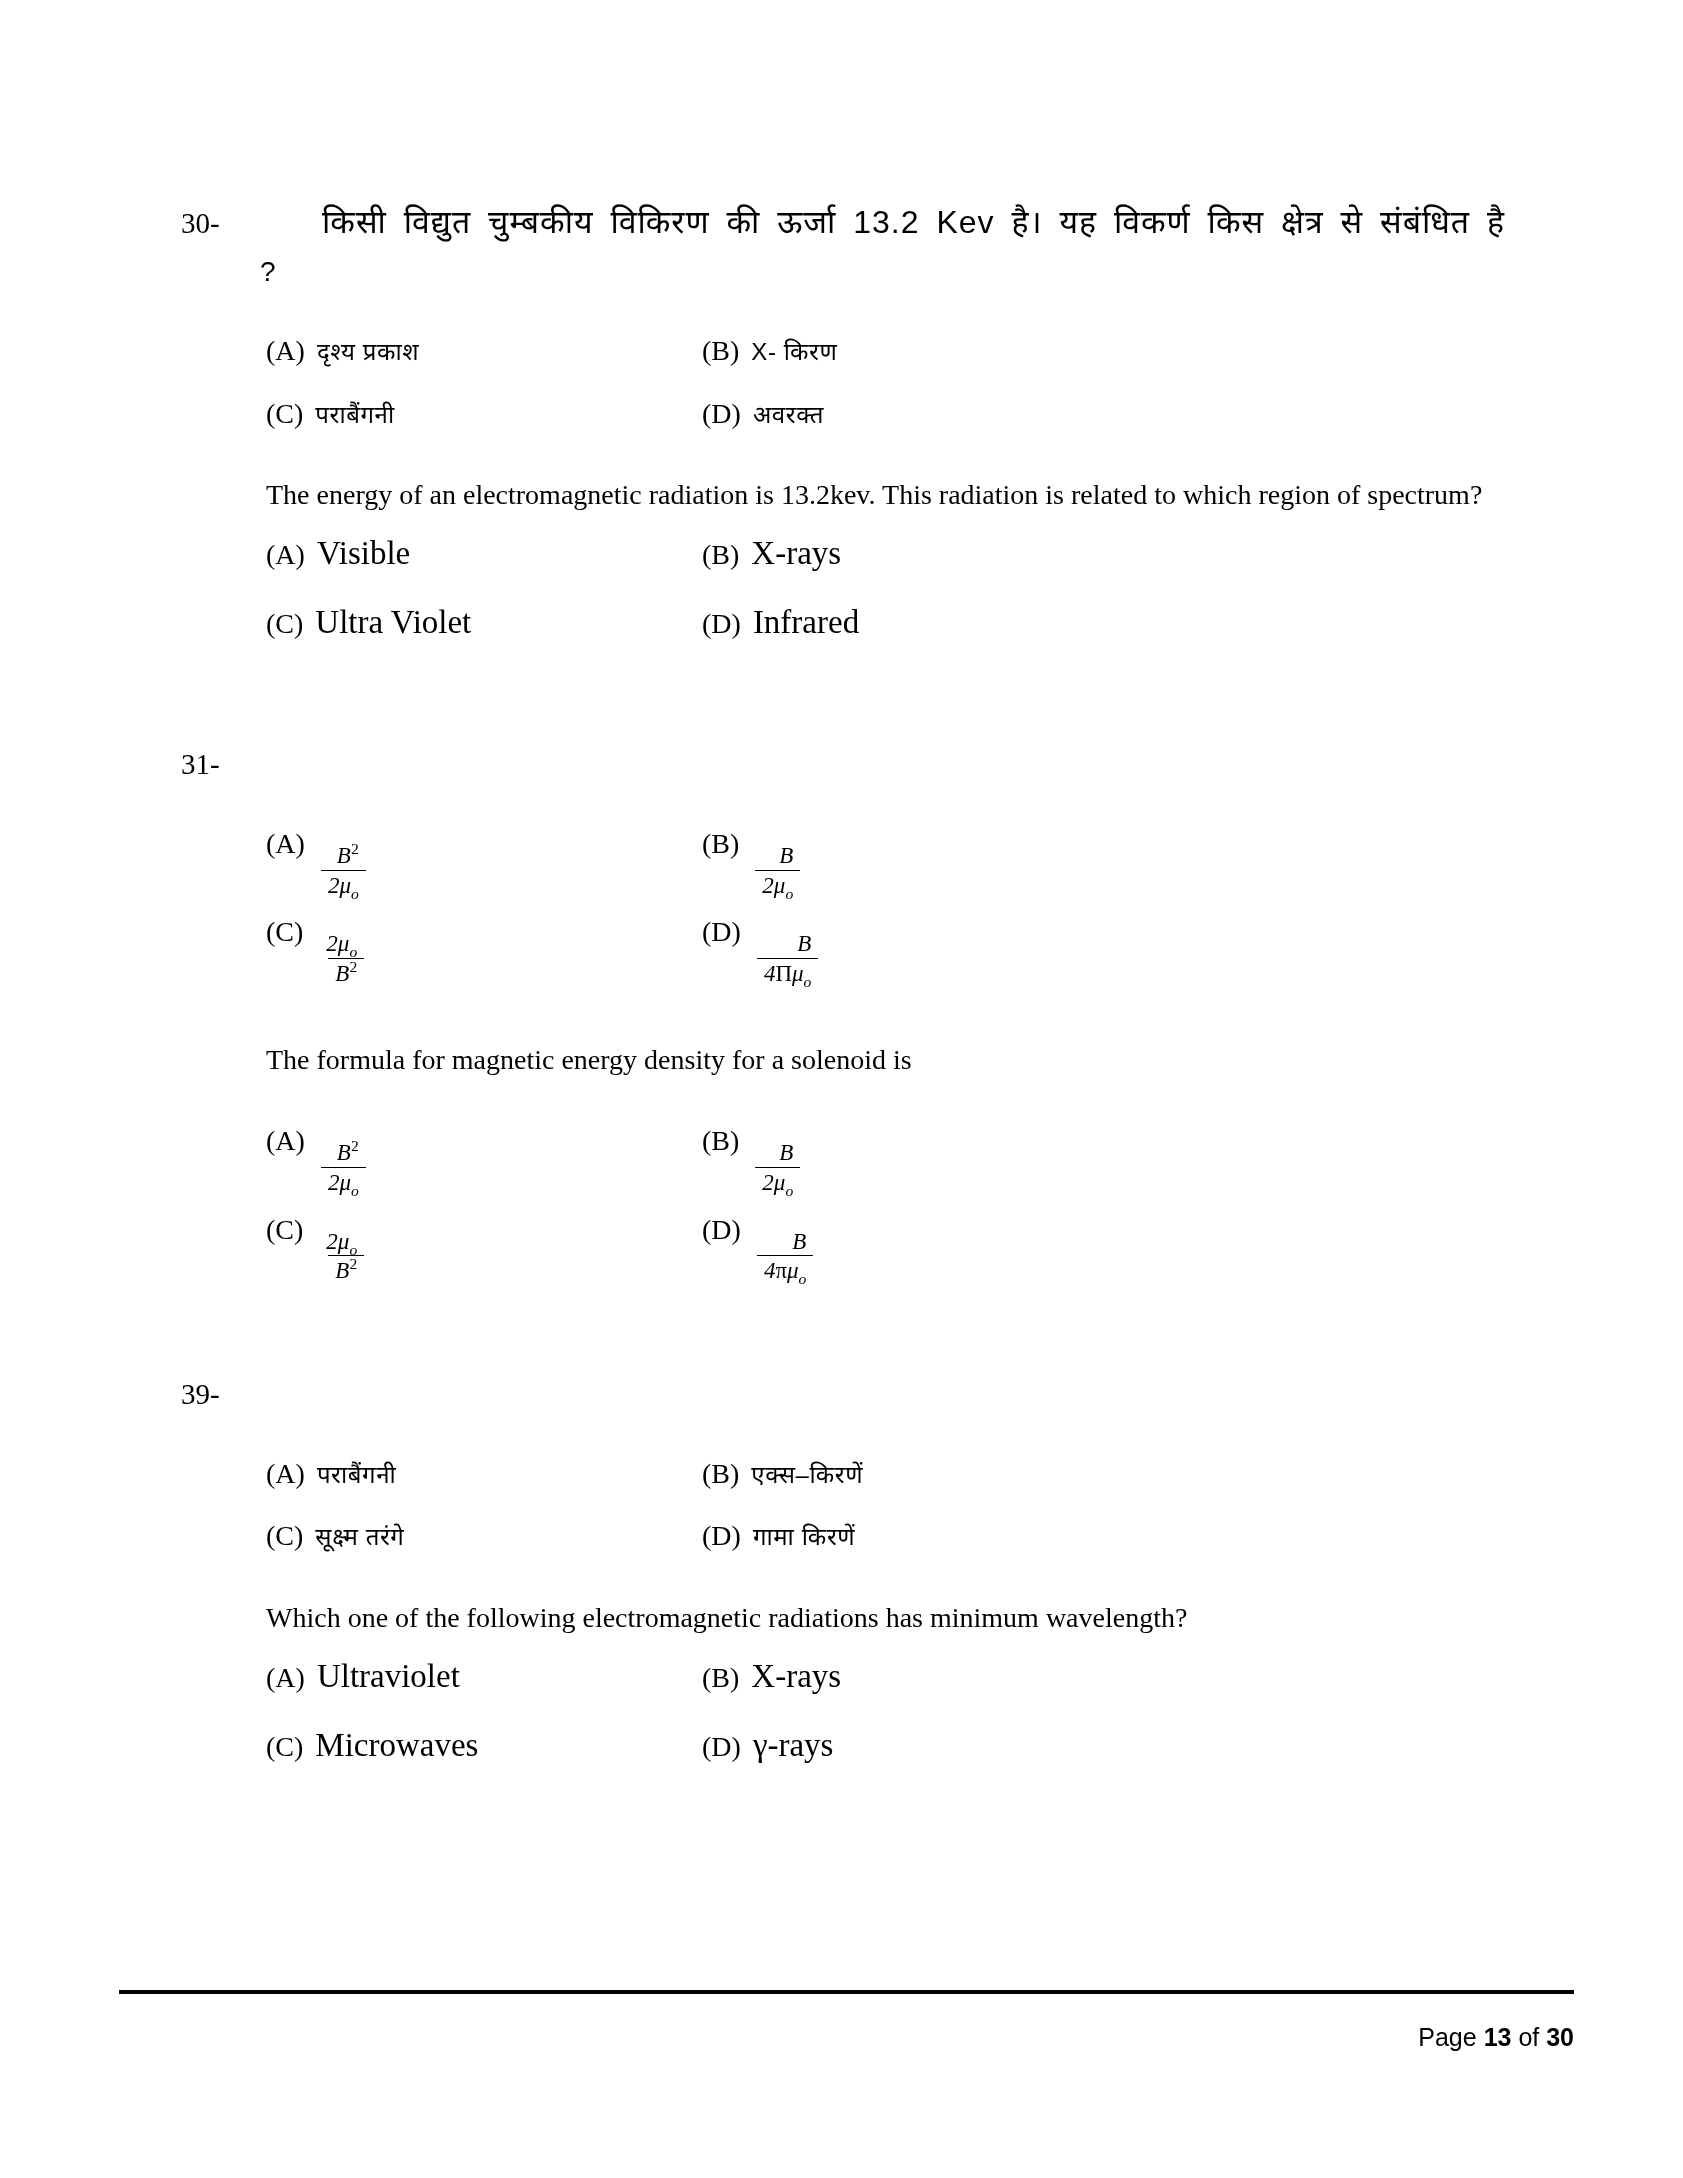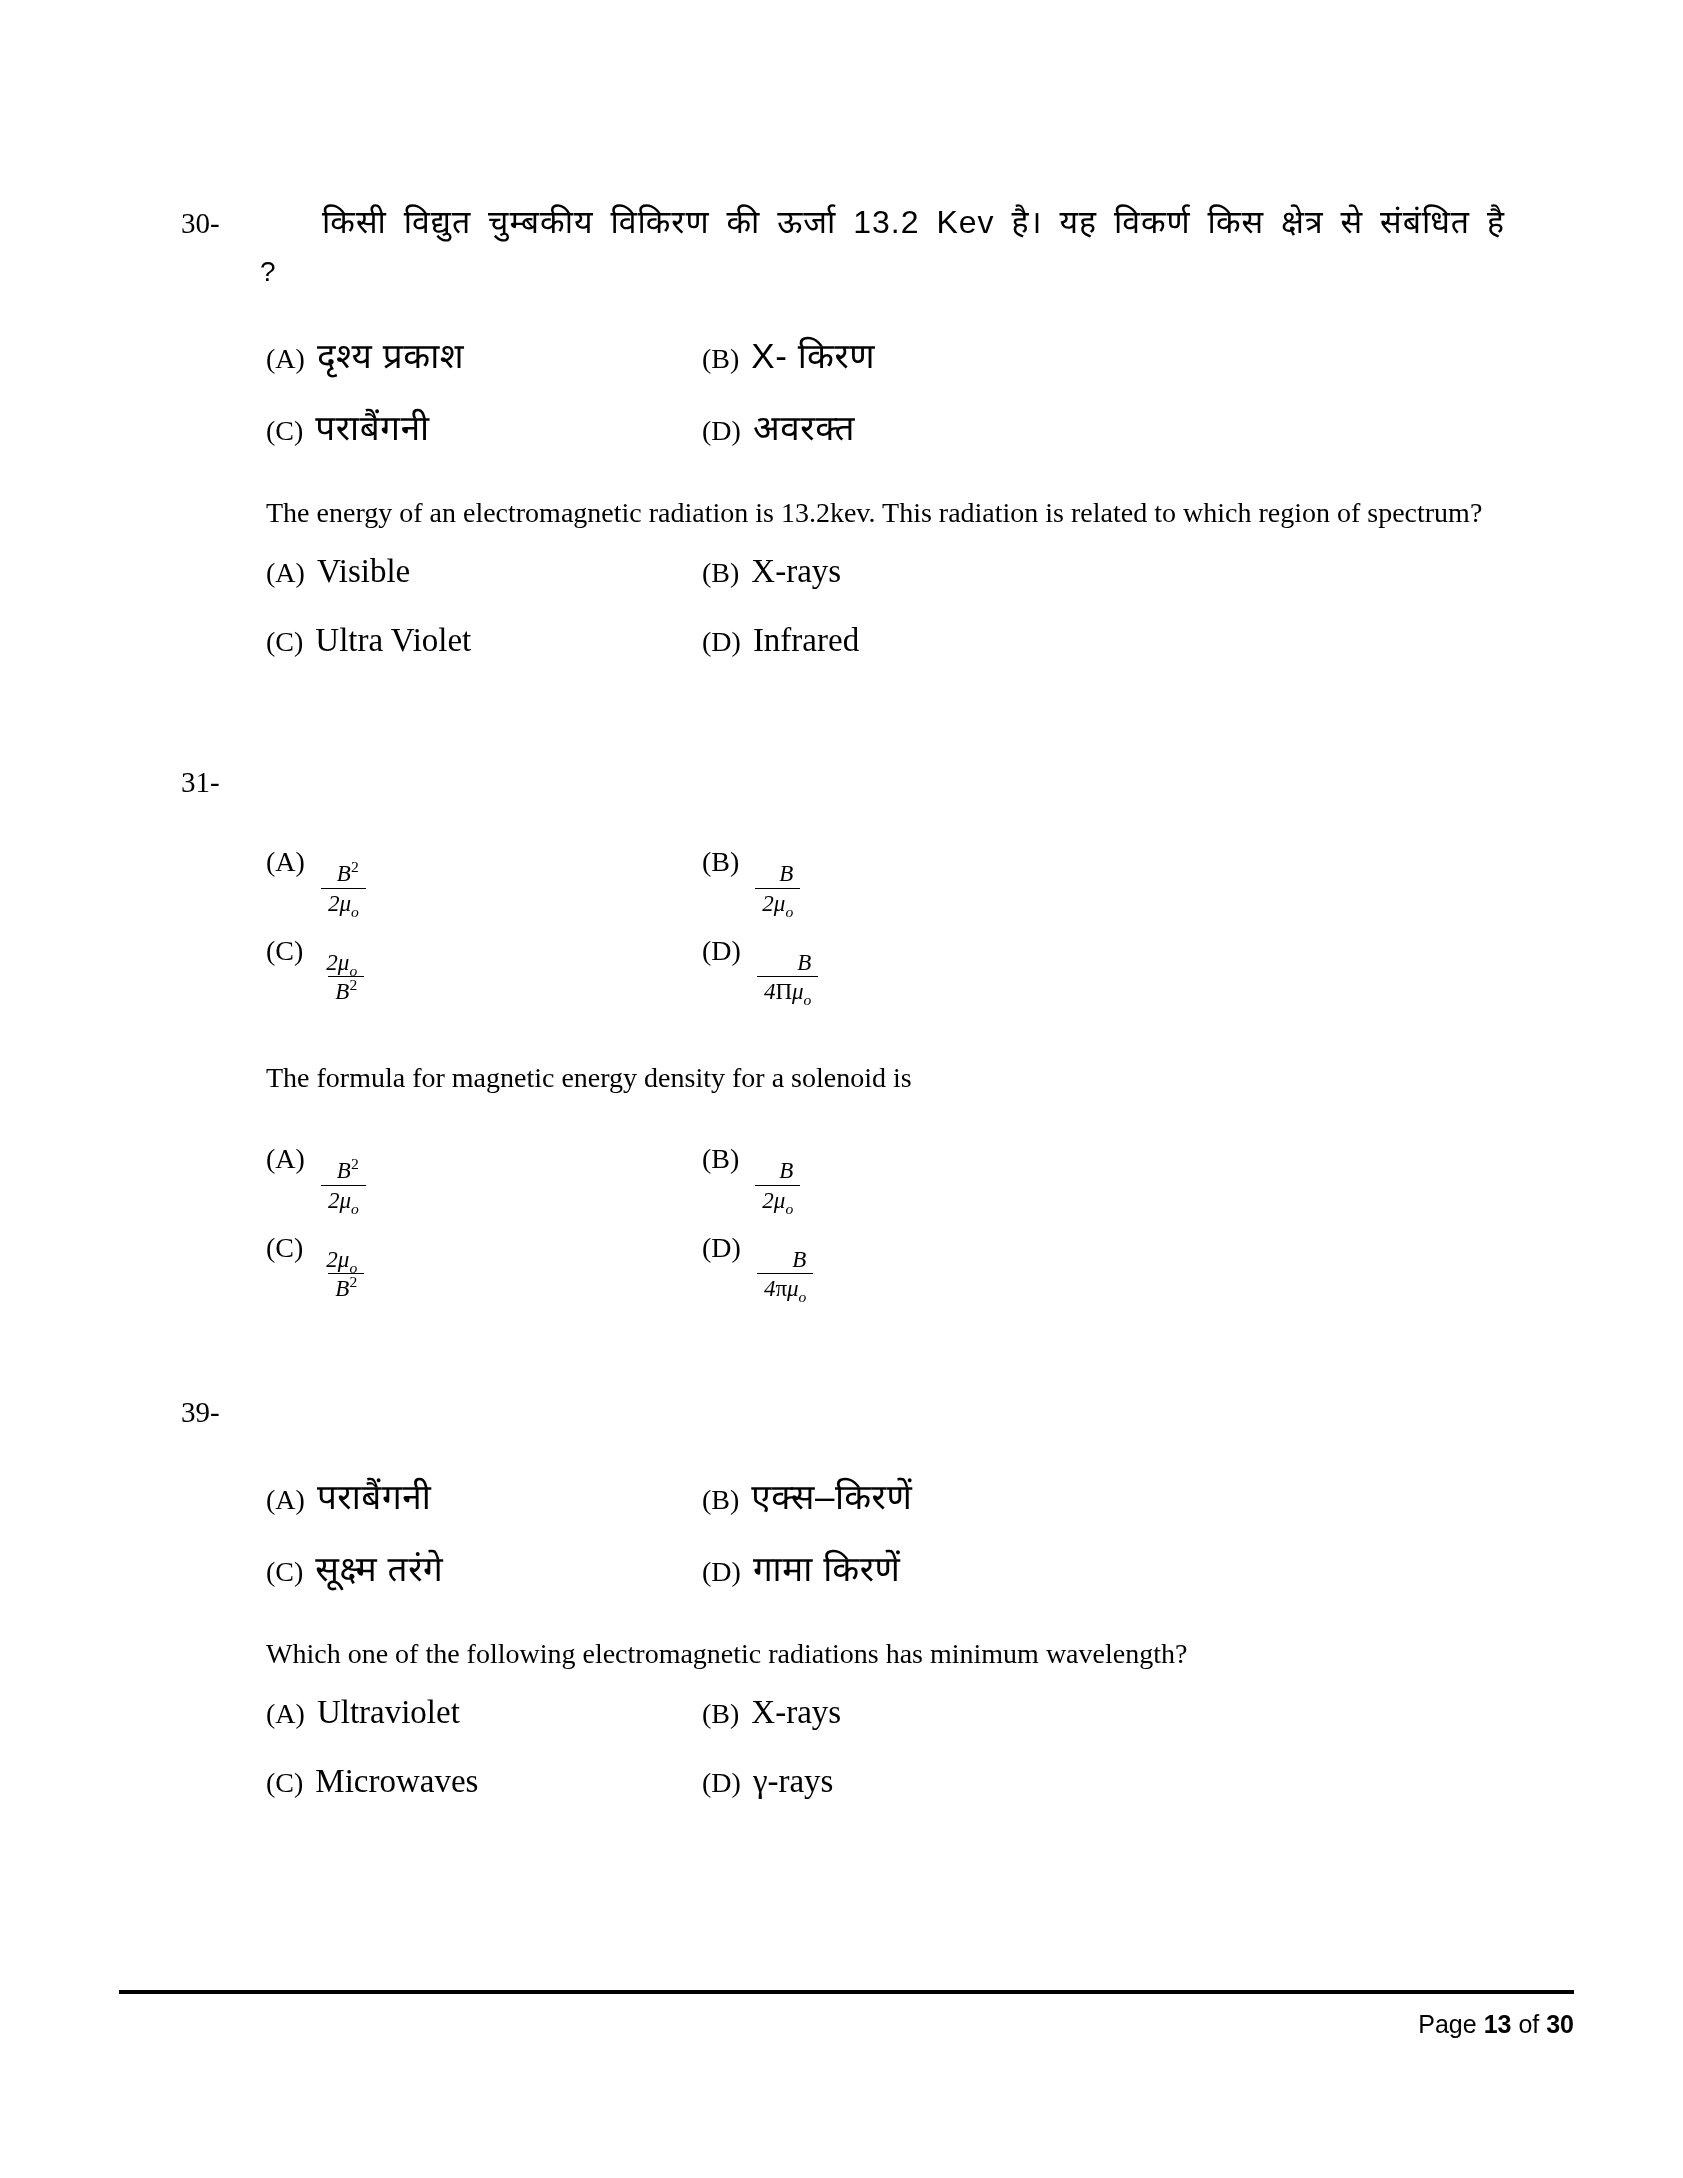--- a/index.html
+++ b/index.html
@@ -86,21 +86,21 @@
     padding: 13px 0;
     min-height: 34px;
   }
   .opt-lbl {
     font-family: "Liberation Serif", "DejaVu Serif", serif;
     margin-right: 12px;
     flex: 0 0 auto;
   }
   .opt-val-hin {
     font-family: "Liberation Sans", "DejaVu Sans", sans-serif;
-    font-size: 35px;
+    font-size: 24px;
     letter-spacing: 0.6px;
   }
   .opt-val-eng {
     font-family: "Liberation Serif", "DejaVu Serif", serif;
     font-size: 33px;
   }
 
   
   .opt-math {
     display: inline-flex;
@@ -150,21 +150,21 @@
     width: 1455px;
   }
   .footer-rule {
     border-top: 4px solid #000000;
     width: 100%;
   }
   .footer-text {
     text-align: right;
     font-family: "Liberation Sans", "DejaVu Sans", sans-serif;
     font-size: 25px;
-    padding-top: 16px;
+    padding-top: 29px;
     color: #000;
   }
   .footer-text b { font-weight: bold; }
 </style>
 </head>
 <body>
 
 <div class="page">
   <div class="content">
 

